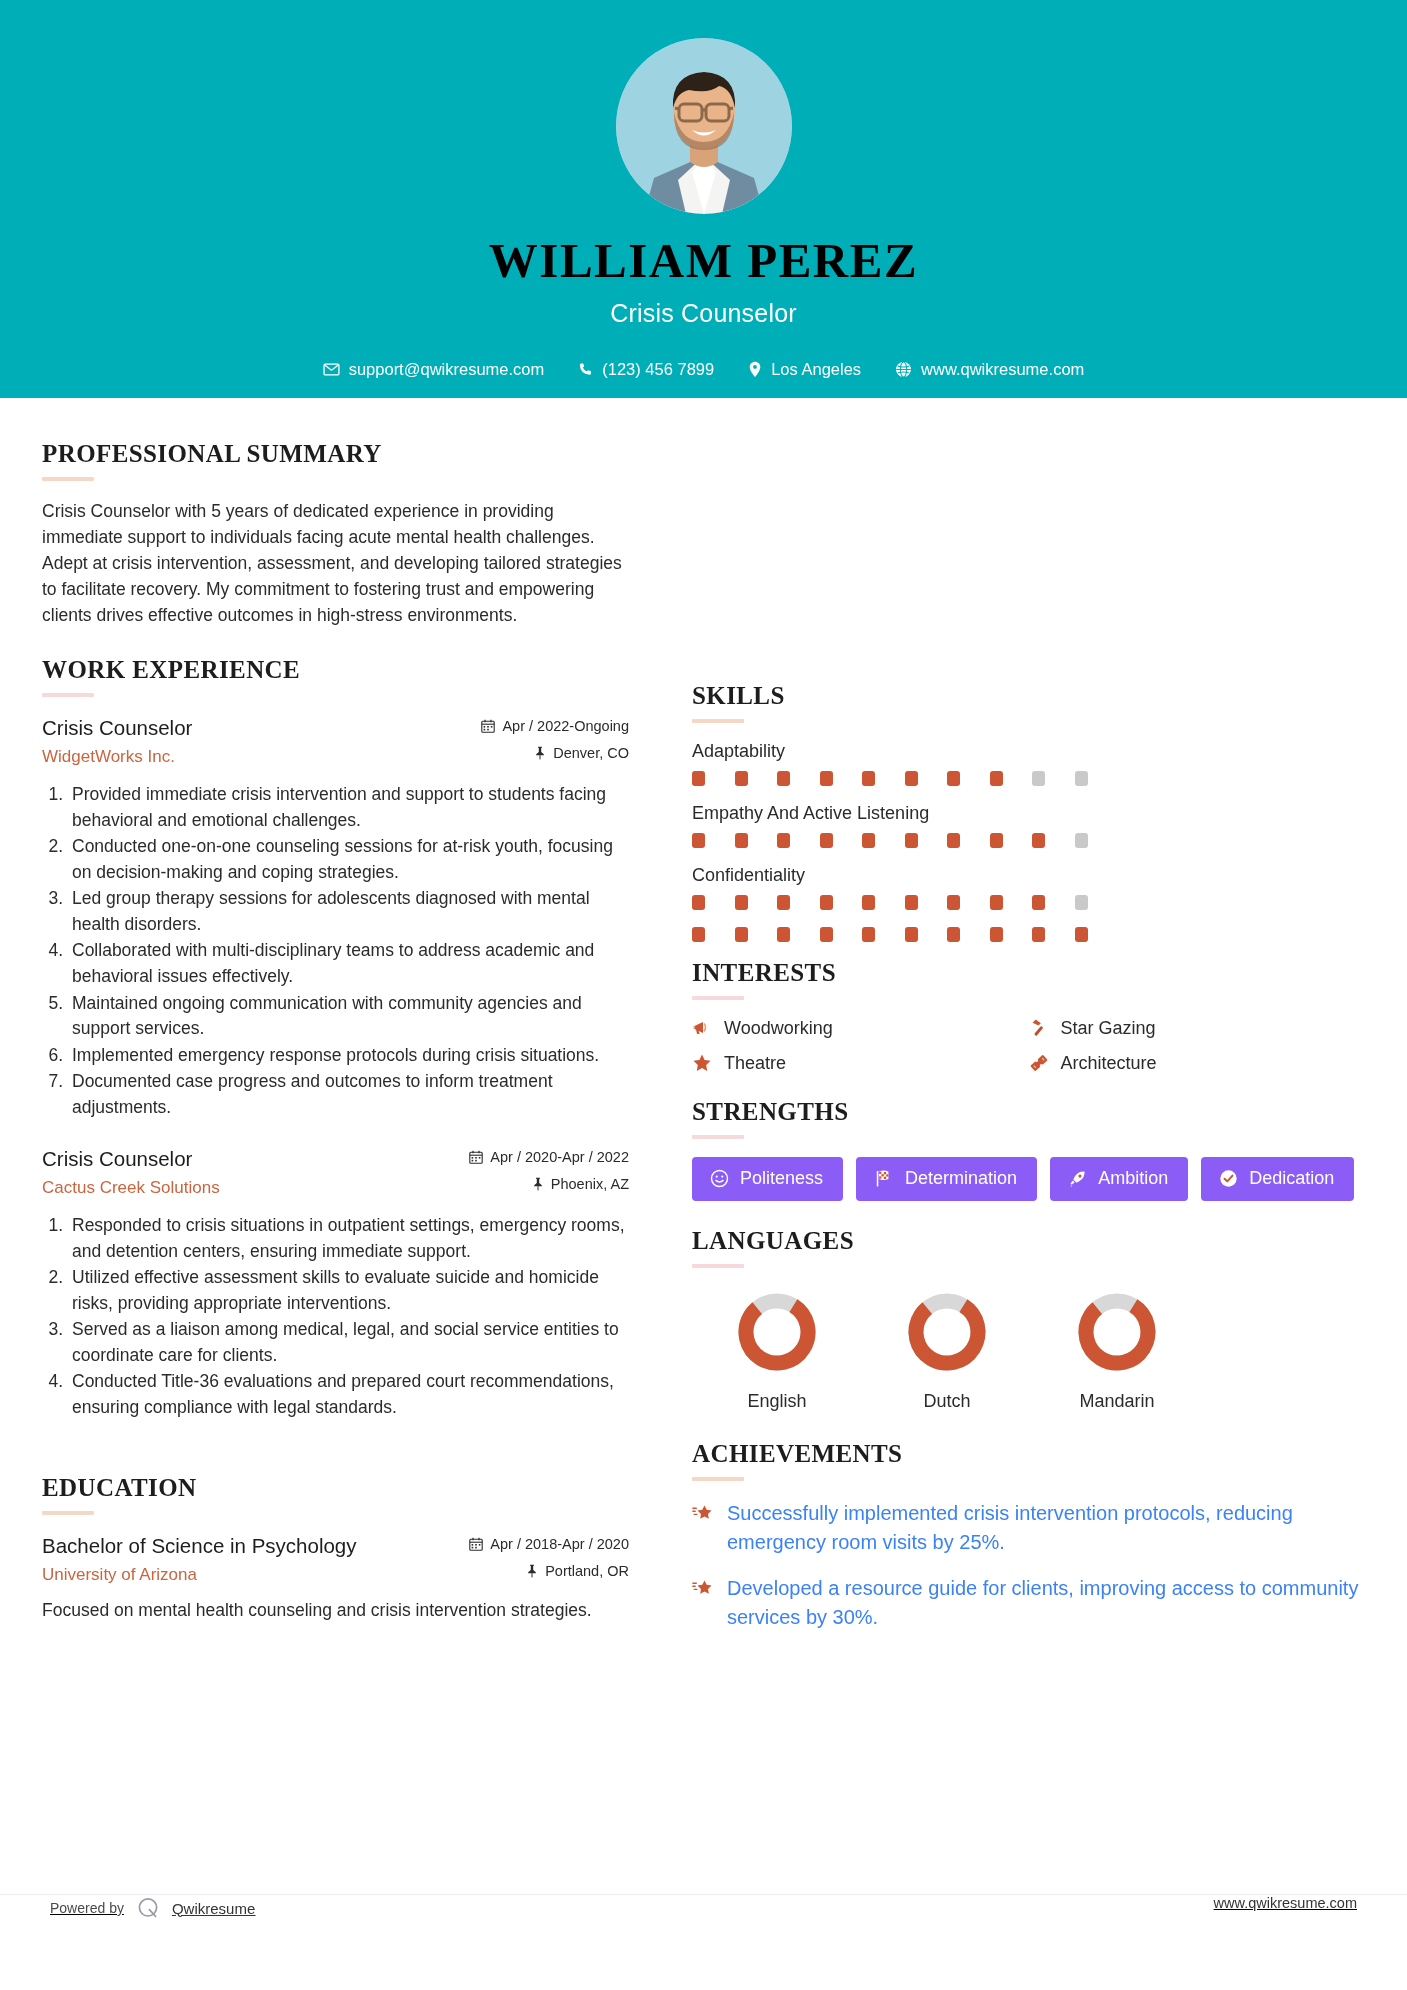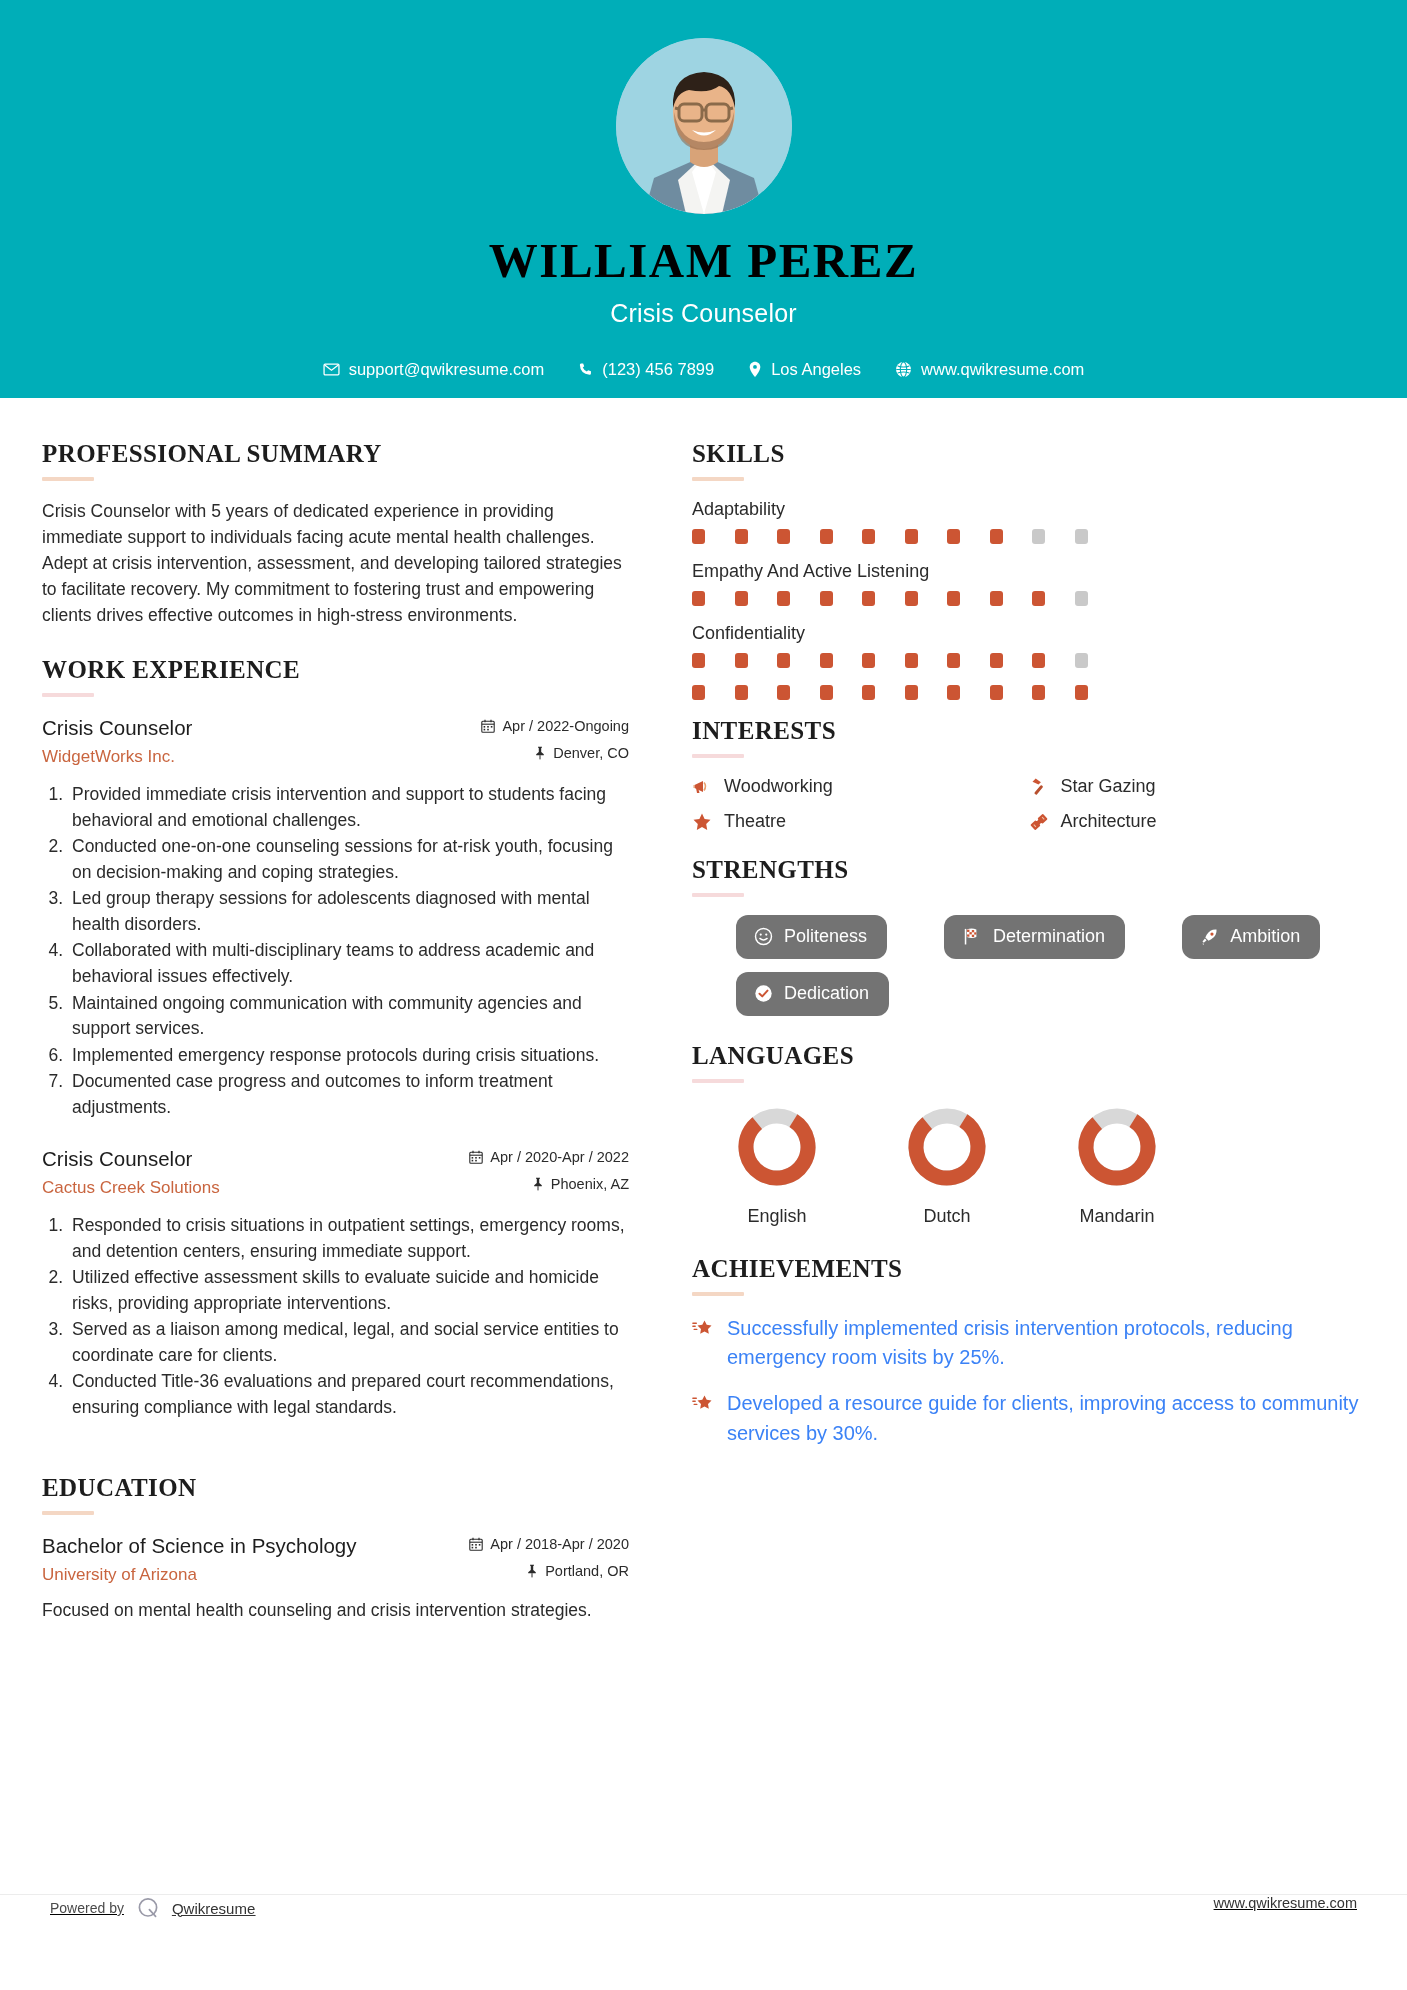--- a/index.html
+++ b/index.html
@@ -69,21 +69,21 @@
     white-space: nowrap;
     justify-content: center;
   }
   .contact-item svg { display:block; }
 
   
   .body {
     display: flex;
     padding: 42px 42px 0 42px;
     gap: 0;
-    align-items: flex-start;
+    align-items: flex-end;
   }
   .col-left  { width: 615px; padding-right: 28px; }
   .col-right { width: 708px; padding-left: 35px; }
 
   
   .sec-title {
     font-family: "Liberation Serif", serif;
     font-weight: bold;
     font-size: 25px;
     letter-spacing: .4px;
@@ -200,26 +200,25 @@
   .strengths-wrap {
     display: flex;
     flex-wrap: wrap;
     gap: 13px;
     margin-bottom: 6px;
   }
   .pill {
     display: inline-flex;
     align-items: center;
     gap: 11px;
-    background: #737373;
+    background: #8b5cf6;
     color: #ffffff;
     font-size: 18px;
     padding: 11px 20px 12px 18px;
-    border-radius: 12px;
-    margin-left: 44px;
+    border-radius: 4px;
   }
   .pill svg { display:block; flex:0 0 auto; }
 
   
   .langs {
     display: flex;
     gap: 0;
     margin-top: 14px;
   }
   .lang {

